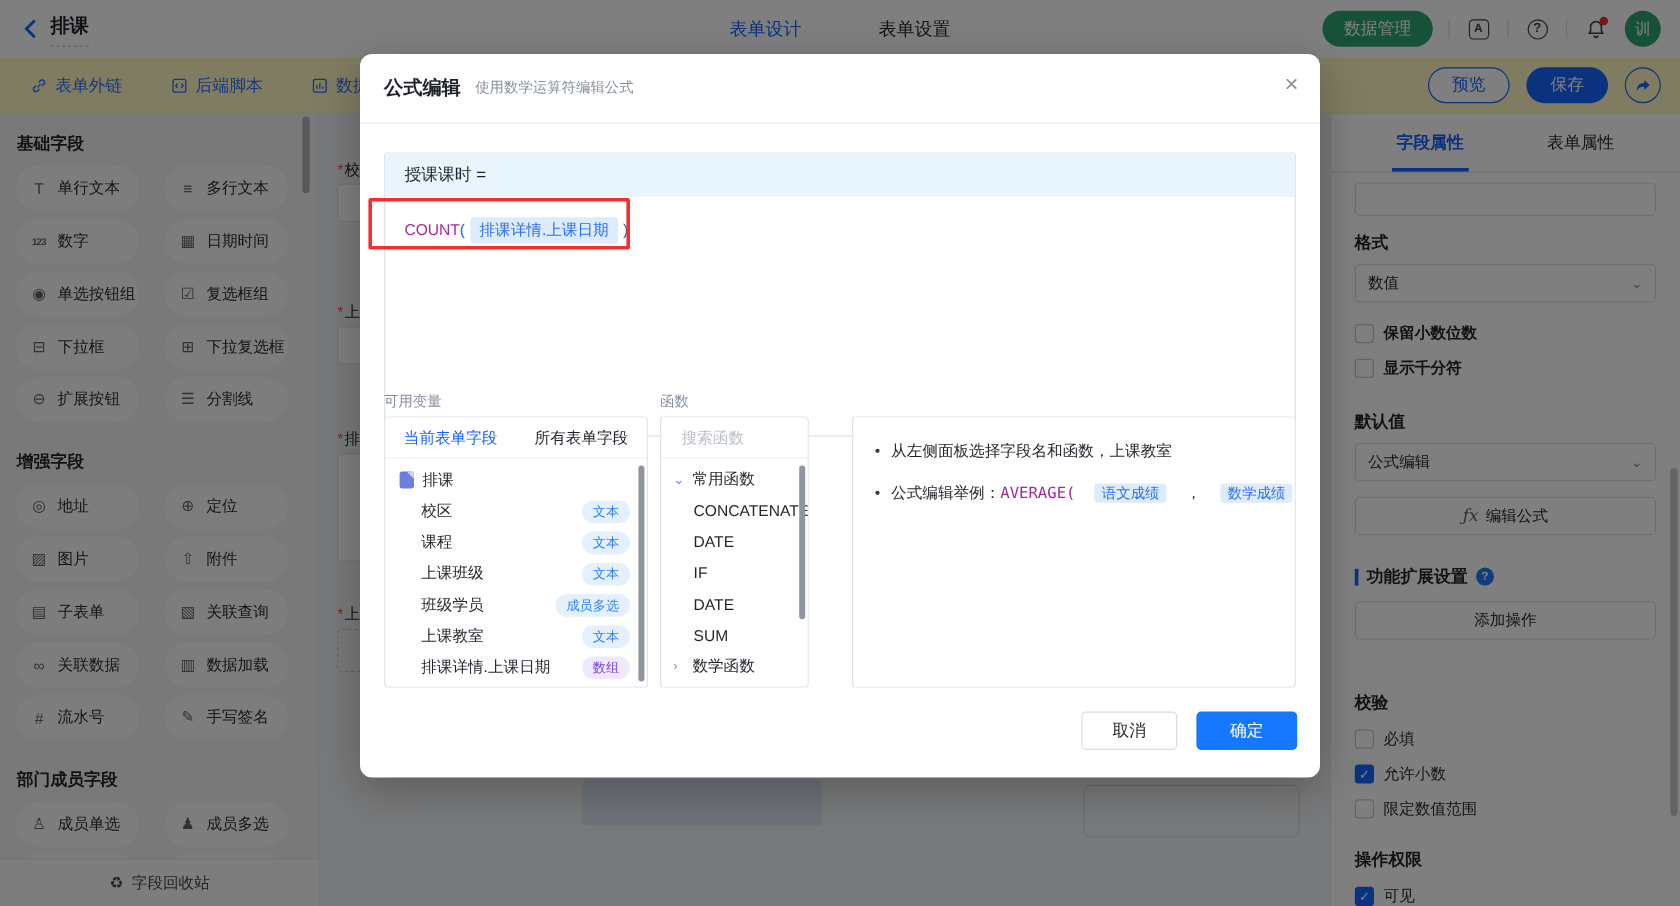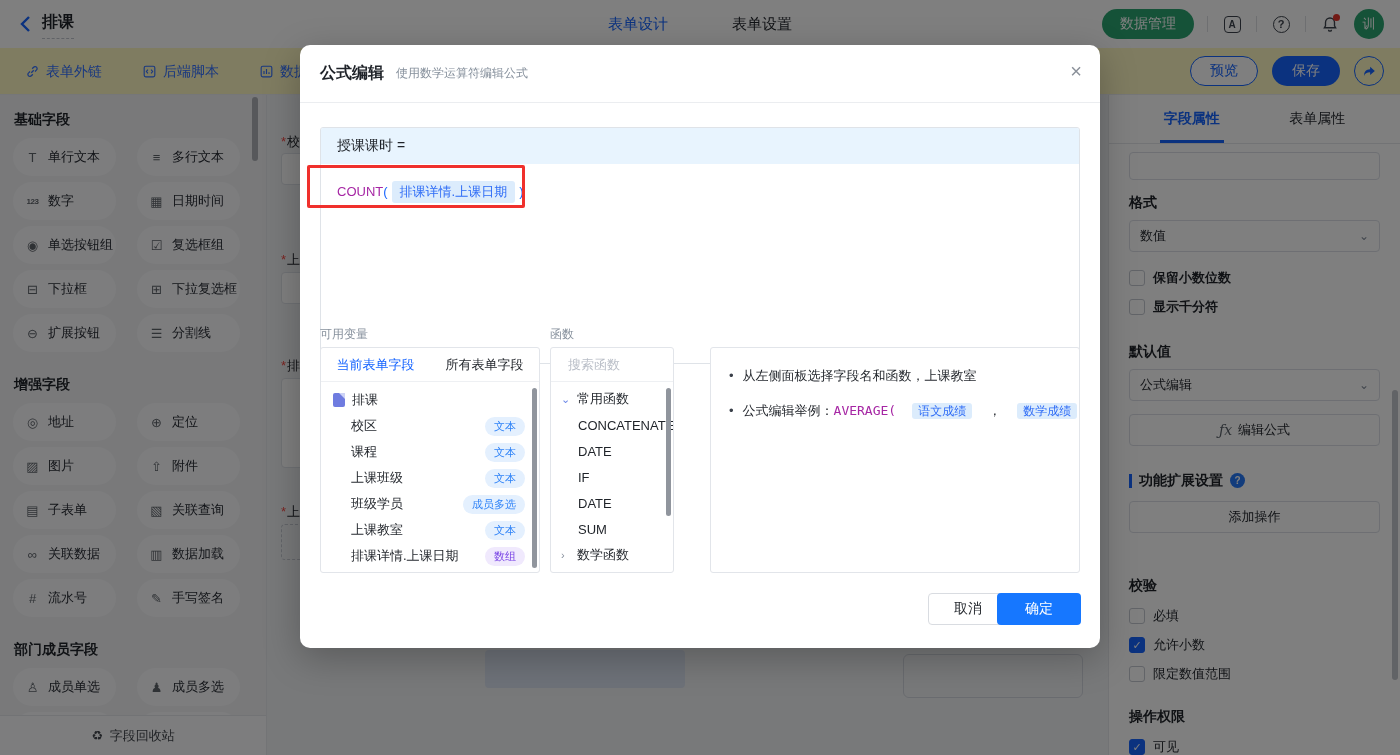--- a/index.html
+++ b/index.html
@@ -122,21 +122,21 @@
   .fnrow{height:26px;display:flex;align-items:center;gap:6px;padding-left:10px;font-size:13px;cursor:pointer;}
   .fnrow .fchev{width:10px;font-size:11px;color:#868f9c;}
   .fnrow.g-open .fchev::before{content:"⌄";color:#6b87e8;}
   .fnrow.g-closed .fchev::before{content:"›";}
   .fnrow.leafitem{padding-left:27px;}
   .fscroll{position:absolute;right:2px;top:40px;width:5px;height:128px;border-radius:3px;background:#90959d;}
   .hline{display:flex;gap:9px;font-size:13px;line-height:20px;margin-bottom:15px;white-space:nowrap;}
   .hdot{color:#3a404a;}
   .h-fn{color:var(--purple);font-family:"DejaVu Sans Mono",monospace;}
   .h-token{background:var(--tokenbg);color:var(--token);border-radius:3px;padding:1px 6px;margin:0 16px;font-size:12px;}
-  .m-cancel{position:absolute;left:628px;top:548px;width:80px;height:32px;border:1px solid #d9dce1;border-radius:4px;background:#fff;font-size:14px;display:flex;align-items:center;justify-content:center;cursor:pointer;}
+  .m-cancel{position:absolute;left:601px;top:548px;width:80px;height:32px;border:1px solid #d9dce1;border-radius:4px;background:#fff;font-size:14px;display:flex;align-items:center;justify-content:center;cursor:pointer;}
   .m-ok{position:absolute;left:697px;top:548px;width:84px;height:32px;border-radius:4px;background:var(--confirm);color:#fff;font-size:14px;display:flex;align-items:center;justify-content:center;cursor:pointer;}
   .redbox{position:absolute;left:307px;top:165px;width:218px;height:43px;border:3px solid var(--red);border-radius:2px;z-index:60;pointer-events:none;}
   svg{display:block;}
 </style>
 </head>
 <body>
 
 <div id="app">
 
   <div class="topbar">

